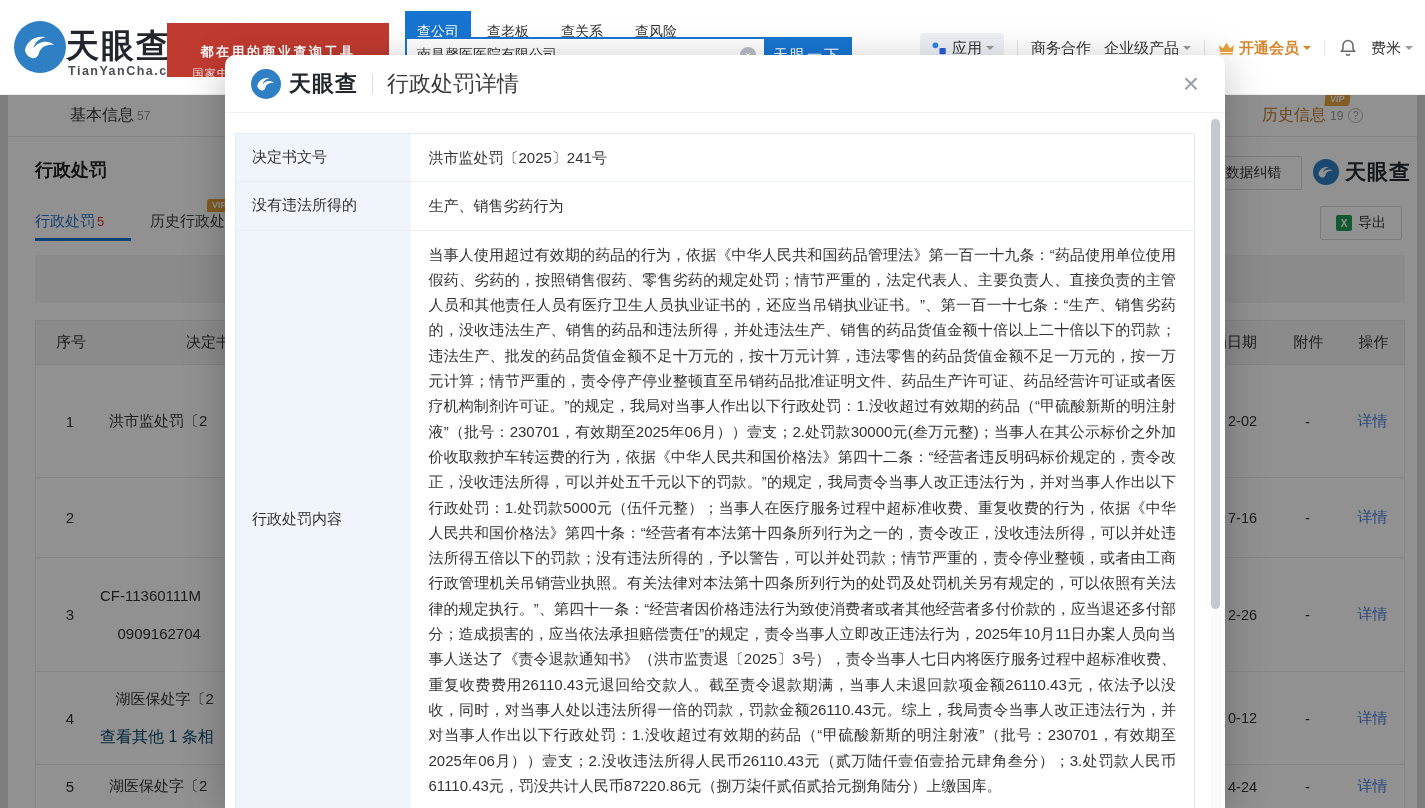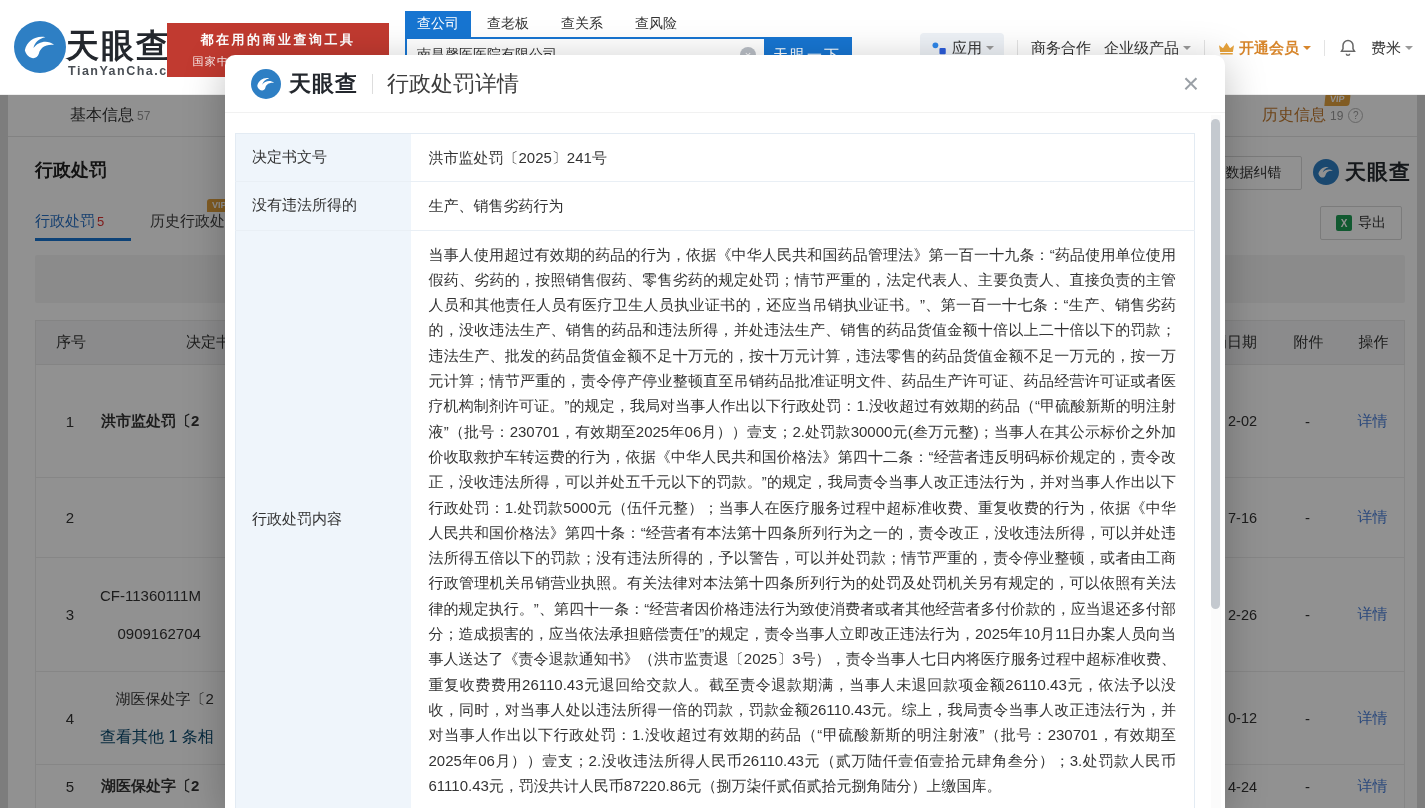--- a/index.html
+++ b/index.html
@@ -40,45 +40,45 @@
   .filterbar { position:absolute; left:35px; right:20px; top:255px; height:48px; background:#f5f5f5; border-radius:2px; }
 
   .bgtable { position:absolute; left:35px; right:20px; top:320px; bottom:0;
     border-left:1px solid #ececec; border-right:1px solid #ececec; }
   .bgthead { position:absolute; left:35px; right:20px; top:320px; height:45px; background:#f4f5f6;
     border:1px solid #e9e9e9; }
   .bgthead .th { position:absolute; top:0; height:100%; display:flex; align-items:center; font-size:15px; color:#333; white-space:nowrap; }
   .bgrow { position:absolute; left:35px; right:20px; border-bottom:1px solid #ebebeb; }
   .cell { position:absolute; top:0; height:100%; display:flex; align-items:center; font-size:15px; color:#333; white-space:nowrap; }
   .c-no { left:0; width:70px; justify-content:center; }
-  .c-doc { left:66px;font-weight:bold; }
+  .c-doc { left:74px; }
   .c-doc2 { left:65px; flex-direction:column; align-items:flex-end; justify-content:center; gap:6px; }
   .c-date { left:1193px; font-size:14.5px; }
   .c-att { left:1245px; width:55px; justify-content:center; }
   .c-act { left:1310px; width:55px; justify-content:center; }
   .link-blue { color:#4a7fd9; cursor:pointer; }
   .link-orange { color:#0c4a6e; font-size:16px; cursor:pointer; }
   .doc-line { line-height:32px; }
 
   
   #overlay { position:absolute; left:0; right:0; top:95px; bottom:0; background:rgba(0,0,0,.43); z-index:10; }
 
   
   #hdr { position:absolute; left:0; top:0; width:1425px; height:95px; background:#fff; z-index:20;
     border-bottom:1px solid #eee; }
   .logo { position:absolute; left:14px; top:21px; display:flex; cursor:pointer; }
   .logo-txt { position:absolute; left:66px; top:24px; font-size:33px; font-weight:bold; color:#23272d; letter-spacing:2px; white-space:nowrap; }
   .logo-dom { position:absolute; left:68px; top:64px; font-size:12.5px; font-weight:bold; color:#4a4f55; letter-spacing:1.5px; }
   .banner { position:absolute; left:167px; top:23px; width:222px; height:54px; background:#c13a30;
-    color:#fff; text-align:center; padding-top:8px; cursor:pointer; }
+    color:#fff; text-align:center; padding-top:20px; cursor:pointer; }
   .banner .l1 { font-size:13px; font-weight:bold; letter-spacing:2.5px; }
   .banner .l2 { font-size:11px; letter-spacing:1.2px; margin-top:5px; color:rgba(255,255,255,.92); white-space:nowrap; overflow:hidden; }
   .stabs { position:absolute; left:405px; top:11px; display:flex; align-items:center; }
   .stab { font-size:14px; color:#333; padding:4px 16px; cursor:pointer; }
-  .stab.active { background:#1775d1; color:#fff; padding:4px 12px; }
+  .stab.active { background:#1775d1; color:#fff; padding:12px 12px; }
   .sbox { position:absolute; left:405px; top:37px; width:447px; height:36px; border:2px solid #1775d1;
     background:#fff; display:flex; align-items:center; }
   .sbox input { flex:1; border:none; outline:none; font-size:14px; padding:0 10px; color:#333;
     font-family:inherit; min-width:0; }
   .clear-ic { width:16px; height:16px; border-radius:50%; background:#b9bec5; color:#fff; font-size:11px;
     display:flex; align-items:center; justify-content:center; margin-right:8px; cursor:pointer; flex:none; }
   .sbtn { width:86px; height:100%; background:#1775d1; color:#fff; font-size:15px; border:none;
     letter-spacing:2px; cursor:pointer; font-family:inherit; }
   .hnav { position:absolute; right:12px; top:30px; height:36px; display:flex; align-items:center; gap:13px; }
   .hnav .it { font-size:15px; color:#333; display:flex; align-items:center; gap:4px; cursor:pointer; white-space:nowrap; }

